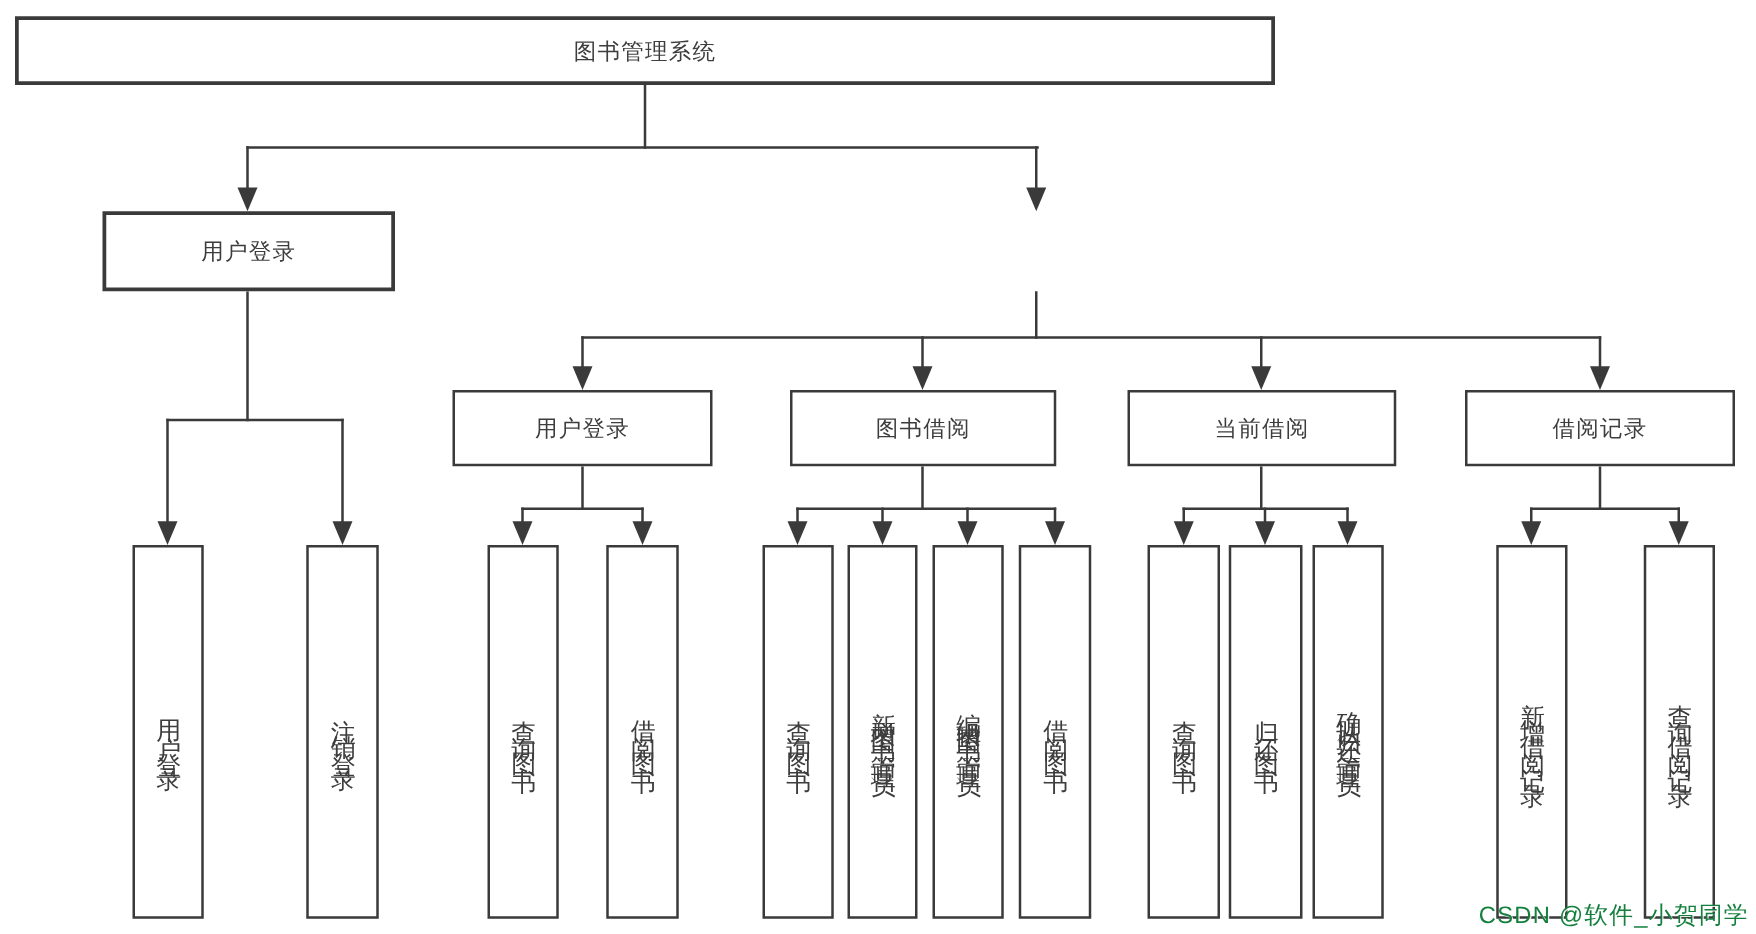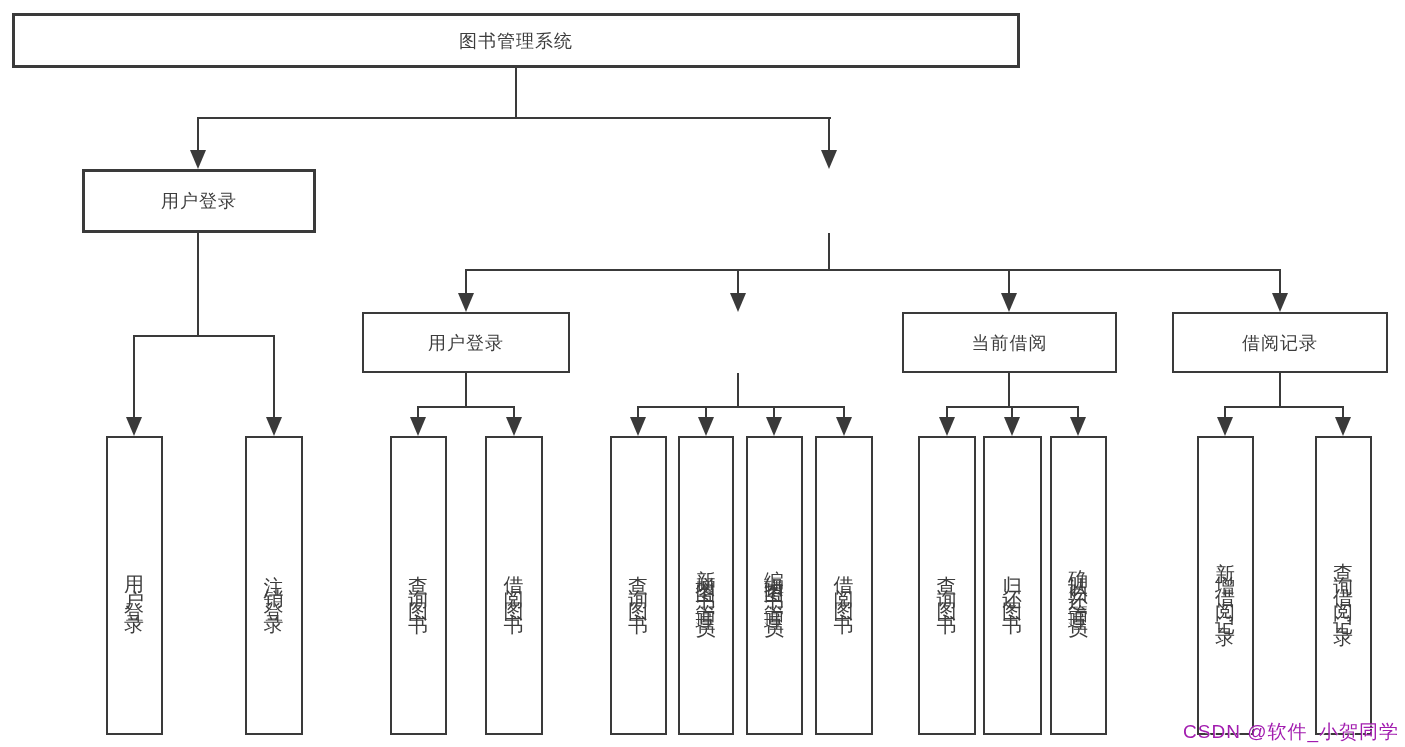--- a/index.html
+++ b/index.html
@@ -48,21 +48,21 @@
   .arrow{
     position:absolute;width:0;height:0;
     border-left:8px solid transparent;
     border-right:8px solid transparent;
     border-top:19px solid var(--line);
   }
   .watermark{
     position:absolute;
     top:719px;right:6px;
     font-size:19px;
-    color:#a21caf;
+    color:#15803d;
     letter-spacing:1px;
     text-shadow:1px 1px 0 rgba(255,255,255,0.85);
     z-index:5;
     white-space:nowrap;
   }
 </style>
 </head>
 <body>
 
 <div class="diagram">
@@ -130,20 +130,23 @@
     <span>图书管理系统</span>
   </div>
 
   <div class="node lvl2" style="left:82px;top:169px;width:234px;height:64px">
     <span>用户登录</span>
   </div>
 
   <div class="node lvl3" style="left:362px;top:312px;width:208px;height:61px">
     <span>用户登录</span>
   </div>
+  <div class="node lvl3" style="left:632px;top:312px;width:213px;height:61px">
+    <span>图书借阅</span>
+  </div>
   <div class="node lvl3" style="left:1172px;top:312px;width:216px;height:61px">
     <span>借阅记录</span>
   </div>
   <div class="node lvl3" style="left:902px;top:312px;width:215px;height:61px">
     <span>当前借阅</span>
   </div>
 
   <div class="leaf" style="left:106px;top:436px;width:57px;height:299px">
     <span>用户登录</span>
   </div>

